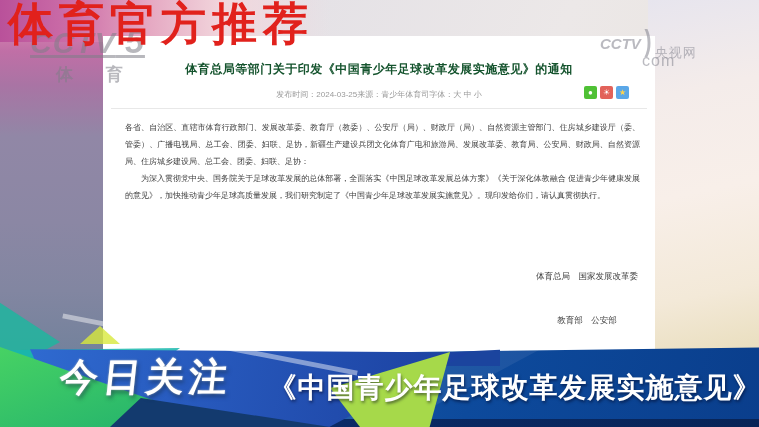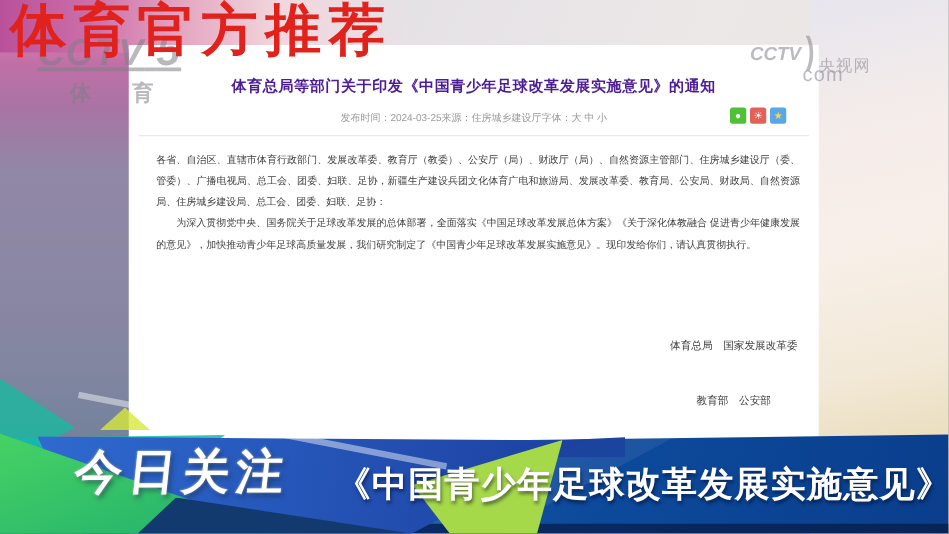--- a/index.html
+++ b/index.html
@@ -8,21 +8,21 @@
   
   .bg-base{position:absolute;inset:0;background:linear-gradient(115deg,#d6d4dc 0%,#e4e1e6 30%,#ece8e8 60%,#e9e3da 100%);}
   .bg-right{position:absolute;left:648px;top:0;width:111px;height:427px;
             background:linear-gradient(168deg,#e7e5ee 0%,#f4ecea 22%,#f8efe9 45%,#f3e9d8 68%,#eadfc0 82%,#e0cfa6 94%,#d8bf92 100%);}
   .bg-left{position:absolute;left:0;top:0;width:104px;height:427px;
            background:linear-gradient(180deg,#c0569e 0%,#d37fae 7%,#c06fa6 12%,#a974a4 20%,#9187a6 32%,#8b87a4 52%,#8286a1 68%,#74829c 82%,#688099 100%);}
   .bg-topphoto{position:absolute;left:0;top:0;width:330px;height:42px;
            background:linear-gradient(90deg,#b9519a 0%,#cc6ea8 22%,#e5a8c2 45%,#f2d7dd 68%,rgba(246,238,238,0) 100%);}
   
   .doc{position:absolute;left:103px;top:36px;width:552px;height:322px;background:#ffffff;}
-  .doc-title{margin:25px 30px 0 30px;text-align:center;font-size:12px;font-weight:bold;color:#4c1d95;letter-spacing:.5px;}
+  .doc-title{margin:25px 30px 0 30px;text-align:center;font-size:12px;font-weight:bold;color:#14532d;letter-spacing:.5px;}
   .doc-meta{position:relative;margin-top:11px;display:flex;justify-content:center;font-size:8px;color:#9a9a9a;}
   .share{position:absolute;right:26px;top:-3px;display:flex;gap:3px;}
   .share .ic{width:13px;height:13px;border-radius:2px;display:flex;align-items:center;justify-content:center;
              font-size:8px;line-height:1;color:#fff;cursor:pointer;}
   .ic-wechat{background:#4fc135;}
   .ic-weibo{background:#e2625a;}
   .ic-qzone{background:#5aa7e8;color:#ffd34d !important;}
   .doc-divider{margin:8px 8px 0 8px;border-top:1px solid #e8e8e8;height:0;}
   .doc-body{margin:10px 15px 0 22px;font-size:8px;line-height:17px;color:#404040;text-align:justify;}
   .doc-body p{margin:0;}
@@ -78,21 +78,21 @@
   <div class="bg-base"></div>
   <div class="bg-right"></div>
   <div class="bg-left"></div>
   <div class="bg-topphoto"></div>
 
   <div class="doc">
     <div class="doc-title">体育总局等部门关于印发《中国青少年足球改革发展实施意见》的通知</div>
 
     <div class="doc-meta">
       <span>发布时间：2024-03-25</span>
-      <span>来源：住房城乡建设厅</span>
+      <span>来源：青少年体育司</span>
       <span>字体：大 中 小</span>
       <span class="share">
         <span class="ic ic-wechat">●</span>
         <span class="ic ic-weibo">☀</span>
         <span class="ic ic-qzone">★</span>
       </span>
     </div>
 
     <div class="doc-divider"></div>
 

